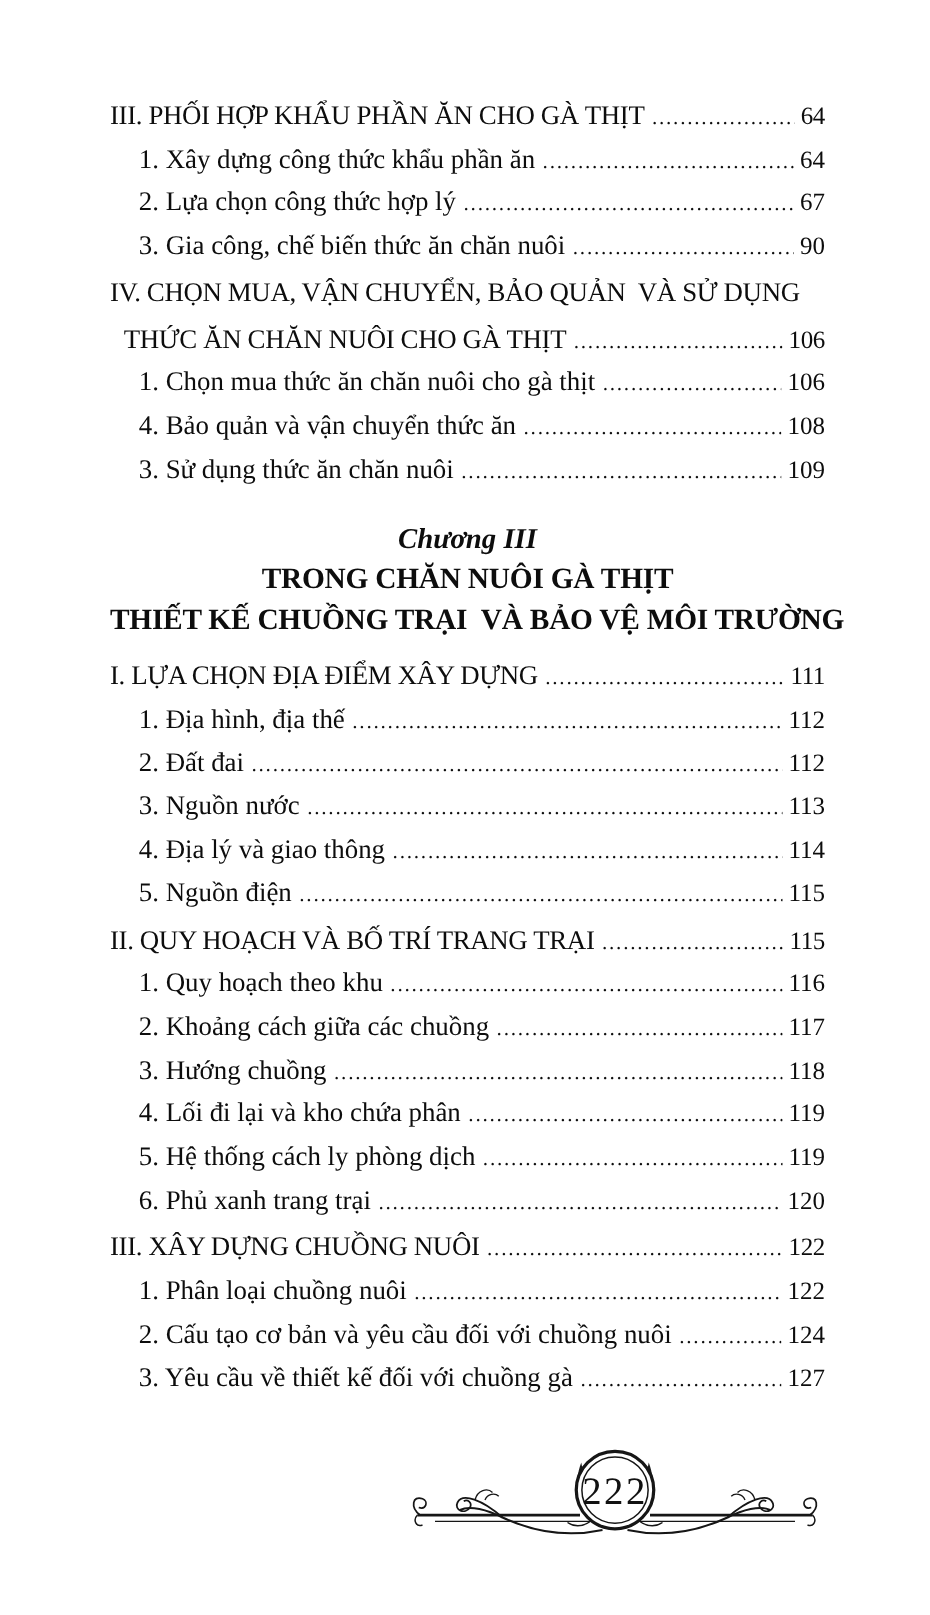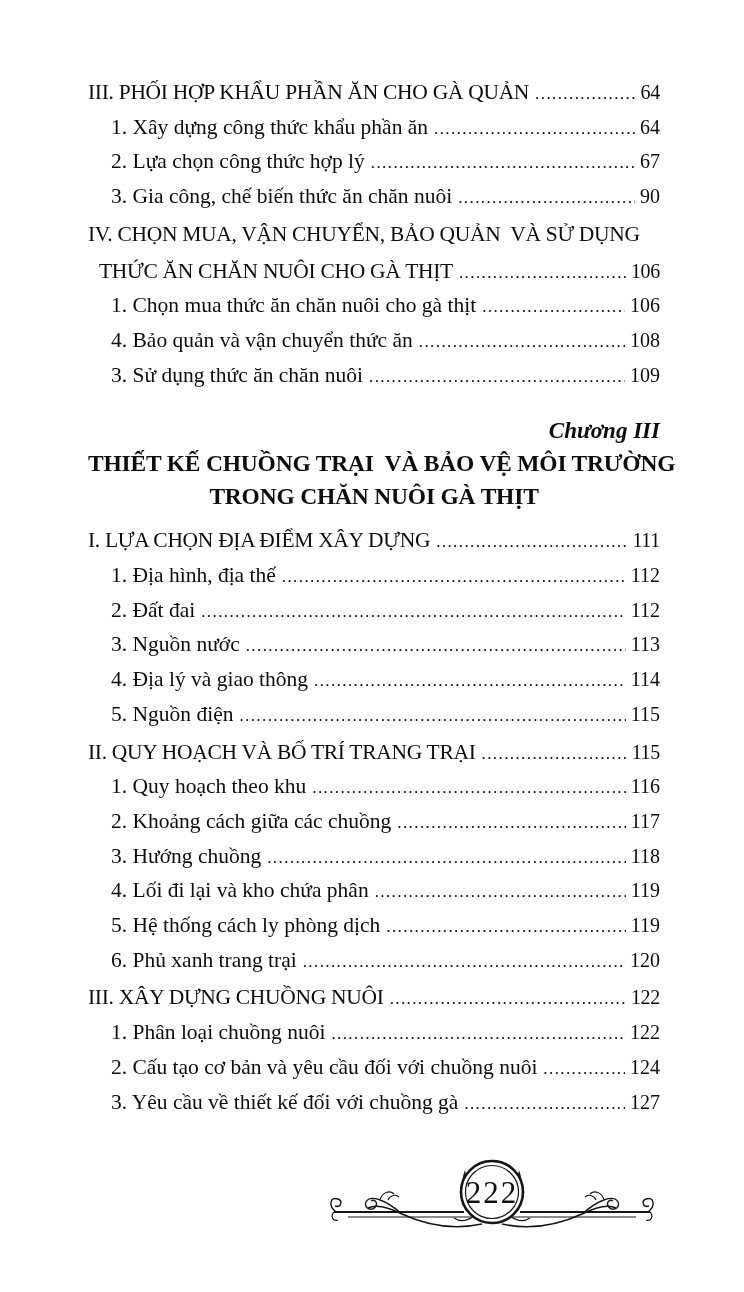--- a/index.html
+++ b/index.html
@@ -33,21 +33,20 @@
     content:"....................................................................................................................................................................";
   }
   .pg{font-size:20px;padding-left:2px;}
   .chapter{
     text-align:center;
     margin:22px 0 12px;
   }
   .kicker{
     font-size:23px;font-weight:bold;font-style:italic;
     line-height:32px;
-    text-align:right;
   }
   .ctitle{
     font-size:23.5px;font-weight:bold;
     line-height:32.5px;letter-spacing:-0.2px;
     white-space:pre;
   }
   .footer{
     margin-top:22px;
     display:flex;justify-content:flex-end;
   }
@@ -58,21 +57,21 @@
   }
 </style>
 </head>
 <body>
 
 <div class="page">
   <div class="content">
 
     <div class="toc">
       <div class="row sec">
-        <span class="t">III. PHỐI HỢP KHẨU PHẦN ĂN CHO GÀ QUẢN</span>
+        <span class="t">III. PHỐI HỢP KHẨU PHẦN ĂN CHO GÀ THỊT</span>
         <span class="leader"></span>
         <span class="pg">64</span>
       </div>
       <div class="row sub">
         <span class="t">1. Xây dựng công thức khẩu phần ăn</span>
         <span class="leader"></span>
         <span class="pg">64</span>
       </div>
       <div class="row sub">
         <span class="t">2. Lựa chọn công thức hợp lý</span>
@@ -104,22 +103,22 @@
       </div>
       <div class="row sub">
         <span class="t">3. Sử dụng thức ăn chăn nuôi</span>
         <span class="leader"></span>
         <span class="pg">109</span>
       </div>
     </div>
 
     <div class="chapter">
       <div class="kicker">Chương III</div>
+      <div class="ctitle">TRONG CHĂN NUÔI GÀ THỊT</div>
       <div class="ctitle">THIẾT KẾ CHUỒNG TRẠI  VÀ BẢO VỆ MÔI TRƯỜNG</div>
-      <div class="ctitle">TRONG CHĂN NUÔI GÀ THỊT</div>
     </div>
 
     <div class="toc">
       <div class="row sec">
         <span class="t">I. LỰA CHỌN ĐỊA ĐIỂM XÂY DỰNG</span>
         <span class="leader"></span>
         <span class="pg">111</span>
       </div>
       <div class="row sub">
         <span class="t">1. Địa hình, địa thế</span>

